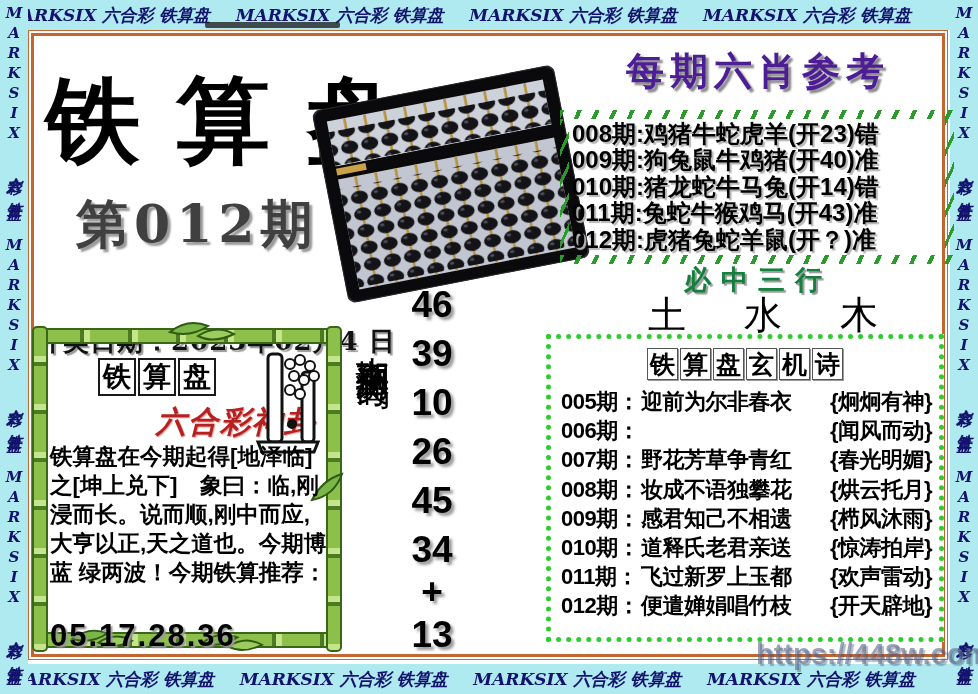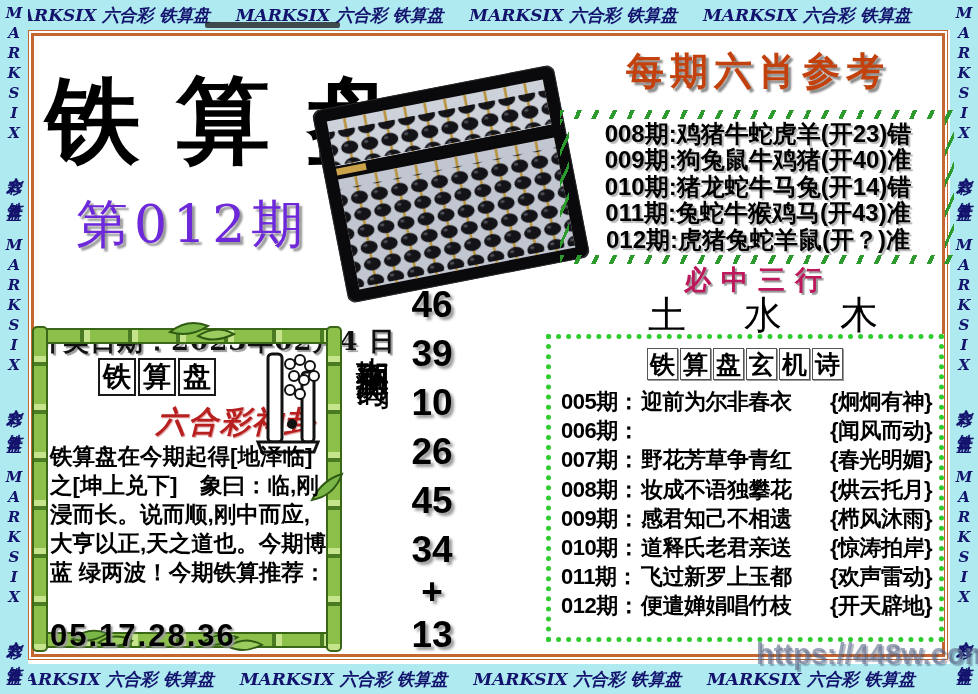--- a/index.html
+++ b/index.html
@@ -15,49 +15,49 @@
   .strip-left{left:0;}
   .strip-right{left:950px;}
   
   .main-frame{position:absolute;left:28px;top:30px;width:920px;height:630px;background:#fff;
               border:1px solid #c4662f;box-sizing:border-box;}
   .main-frame-inner{position:absolute;inset:2px;border:3px solid #c4662f;}
   .smudge{position:absolute;left:205px;top:22px;width:135px;height:6px;background:#222;opacity:.8;border-radius:2px;}
   
   .big-title{position:absolute;left:46px;top:58px;font-size:94px;font-weight:900;color:#000;
              letter-spacing:36px;font-family:"Liberation Sans",sans-serif;white-space:nowrap;}
-  .issue-no{position:absolute;left:76px;top:190px;font-size:52px;font-weight:400;color:#6d28d9;
+  .issue-no{position:absolute;left:76px;top:190px;font-size:52px;font-weight:700;color:#404040;
             font-family:"DejaVu Serif",serif;letter-spacing:6px;text-shadow:3px 3px 2px #9a9a9a;}
   .draw-date{position:absolute;left:36px;top:284px;font-size:26px;font-weight:700;color:#111;
              font-family:"DejaVu Serif",serif;text-shadow:2px 2px 1px #9a9a9a;letter-spacing:1px;white-space:nowrap;margin-top:40px;}
   
   .abacus-wrap{position:absolute;left:328px;top:86px;width:246px;height:196px;transform:rotate(-11deg);}
   
   .pred-label{position:absolute;left:350px;top:330px;height:300px;writing-mode:vertical-rl;
               text-orientation:upright;font-size:34px;color:#000;font-family:"DejaVu Serif",serif;
               letter-spacing:3px;font-weight:400;}
   .pred-col{position:absolute;left:400px;top:280px;width:64px;text-align:center;}
   .pred-num{font-size:37px;font-weight:800;color:#000;line-height:49px;text-shadow:3px 3px 3px #999;text-align:center;}
   .pred-plus{line-height:36px;}
   
   .six-title{position:absolute;left:562px;top:46px;width:392px;text-align:center;font-size:38px;
-             font-weight:700;font-family:Liberation Mono, monospace;letter-spacing:6px;color:#c2410c;
+             font-weight:700;font-family:Liberation Mono, monospace;letter-spacing:6px;color:#4c1d95;
              text-shadow:3px 3px 2px #8a8a8a;}
   .six-box{position:absolute;left:560px;top:110px;width:394px;height:154px;}
   .hatch{position:absolute;background:repeating-linear-gradient(115deg,#2d9a2d 0 4px,transparent 4px 16px);}
   .hatch-t{left:0;right:0;top:0;height:9px;}
   .hatch-b{left:0;right:0;bottom:0;height:9px;}
   .hatch-l{left:0;top:9px;bottom:9px;width:9px;background:repeating-linear-gradient(115deg,#2d9a2d 0 3px,transparent 3px 13px);}
   .hatch-r{right:0;top:9px;bottom:9px;width:9px;background:repeating-linear-gradient(115deg,#2d9a2d 0 3px,transparent 3px 13px);}
-  .six-rows{position:absolute;left:12px;right:10px;top:11px;text-align:center;}
+  .six-rows{position:absolute;left:12px;right:10px;top:11px;}
   .six-row{font-size:24px;font-weight:800;color:#000;line-height:26.4px;white-space:nowrap;
            letter-spacing:0px;text-shadow:2px 2px 1px #b5b5b5;}
   
   .three-title{position:absolute;left:562px;top:262px;width:392px;text-align:center;font-size:27px;
-               font-weight:700;font-family:"DejaVu Serif",serif;letter-spacing:10px;color:#be185d;
+               font-weight:700;font-family:"DejaVu Serif",serif;letter-spacing:10px;color:#15803d;
                text-shadow:2px 2px 1px #9a9a9a;}
   .three-vals{position:absolute;left:648px;top:290px;width:230px;display:flex;justify-content:space-between;
               font-size:38px;font-family:"DejaVu Serif",serif;font-weight:400;color:#000;}
   
   .poem-box{position:absolute;left:546px;top:334px;width:398px;height:308px;box-sizing:border-box;
             border:5px dotted #2ecc2e;background:#fff;}
   .poem-title{position:absolute;left:0;right:0;top:9px;display:flex;justify-content:center;gap:2px;}
   .poem-title-cell{border:1px solid #555;padding:0 2px;font-size:25px;font-weight:800;color:#000;
                    line-height:30px;background:#fff;box-shadow:1px 1px 0 #999;}
   .poem-rows{position:absolute;left:10px;right:6px;top:48px;}

